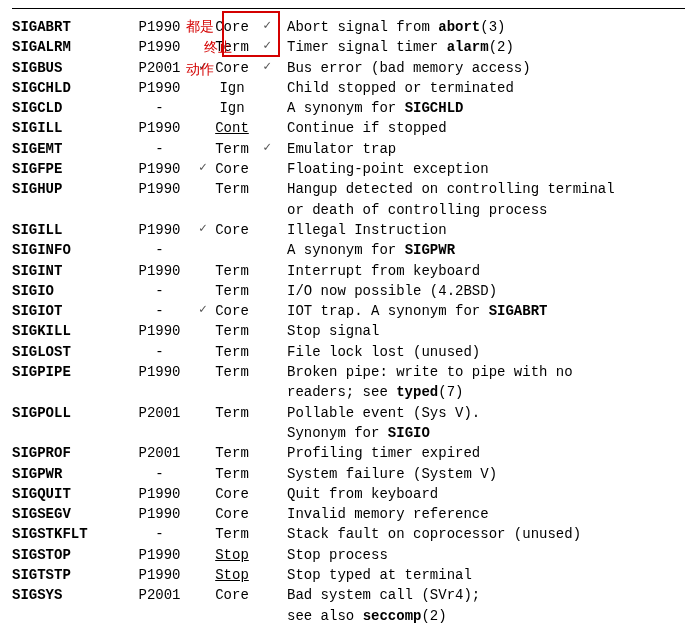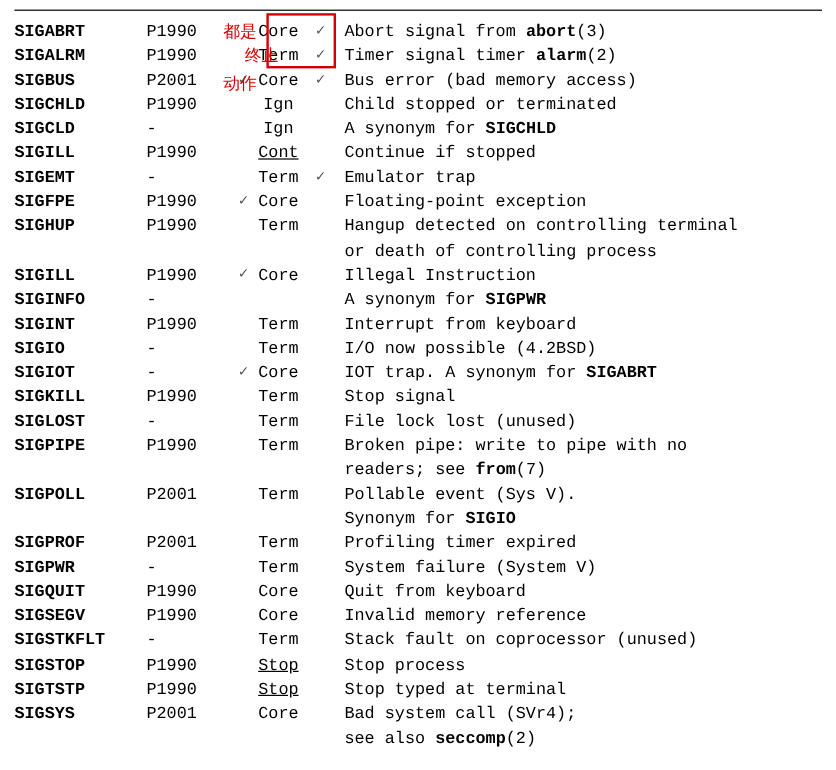--- a/index.html
+++ b/index.html
@@ -26,21 +26,21 @@
     align-items: flex-start;
   }
   .col-sig {
     width: 110px;
     flex: 0 0 110px;
     font-weight: bold;
   }
   .col-std {
     width: 75px;
     flex: 0 0 75px;
-    text-align: left;
+    text-align: center;
   }
   .col-act {
     width: 70px;
     flex: 0 0 70px;
     text-align: center;
     position: relative;
   }
   .col-desc {
     flex: 1;
     padding-left: 20px;
@@ -189,21 +189,21 @@
     <div class="row">
       <div class="col-sig">SIGPIPE</div>
       <div class="col-std">P1990</div>
       <div class="col-act"><span>Term</span></div>
       <div class="col-desc"><span>Broken pipe: write to pipe with no</span></div>
     </div>
     <div class="row">
       <div class="col-sig"></div>
       <div class="col-std"></div>
       <div class="col-act"></div>
-      <div class="col-desc"><span>readers; see </span><b>from</b><span>(7)</span></div>
+      <div class="col-desc"><span>readers; see </span><b>typed</b><span>(7)</span></div>
     </div>
     <div class="row">
       <div class="col-sig">SIGPOLL</div>
       <div class="col-std">P2001</div>
       <div class="col-act"><span>Term</span></div>
       <div class="col-desc"><span>Pollable event (Sys V).</span></div>
     </div>
     <div class="row">
       <div class="col-sig"></div>
       <div class="col-std"></div>

